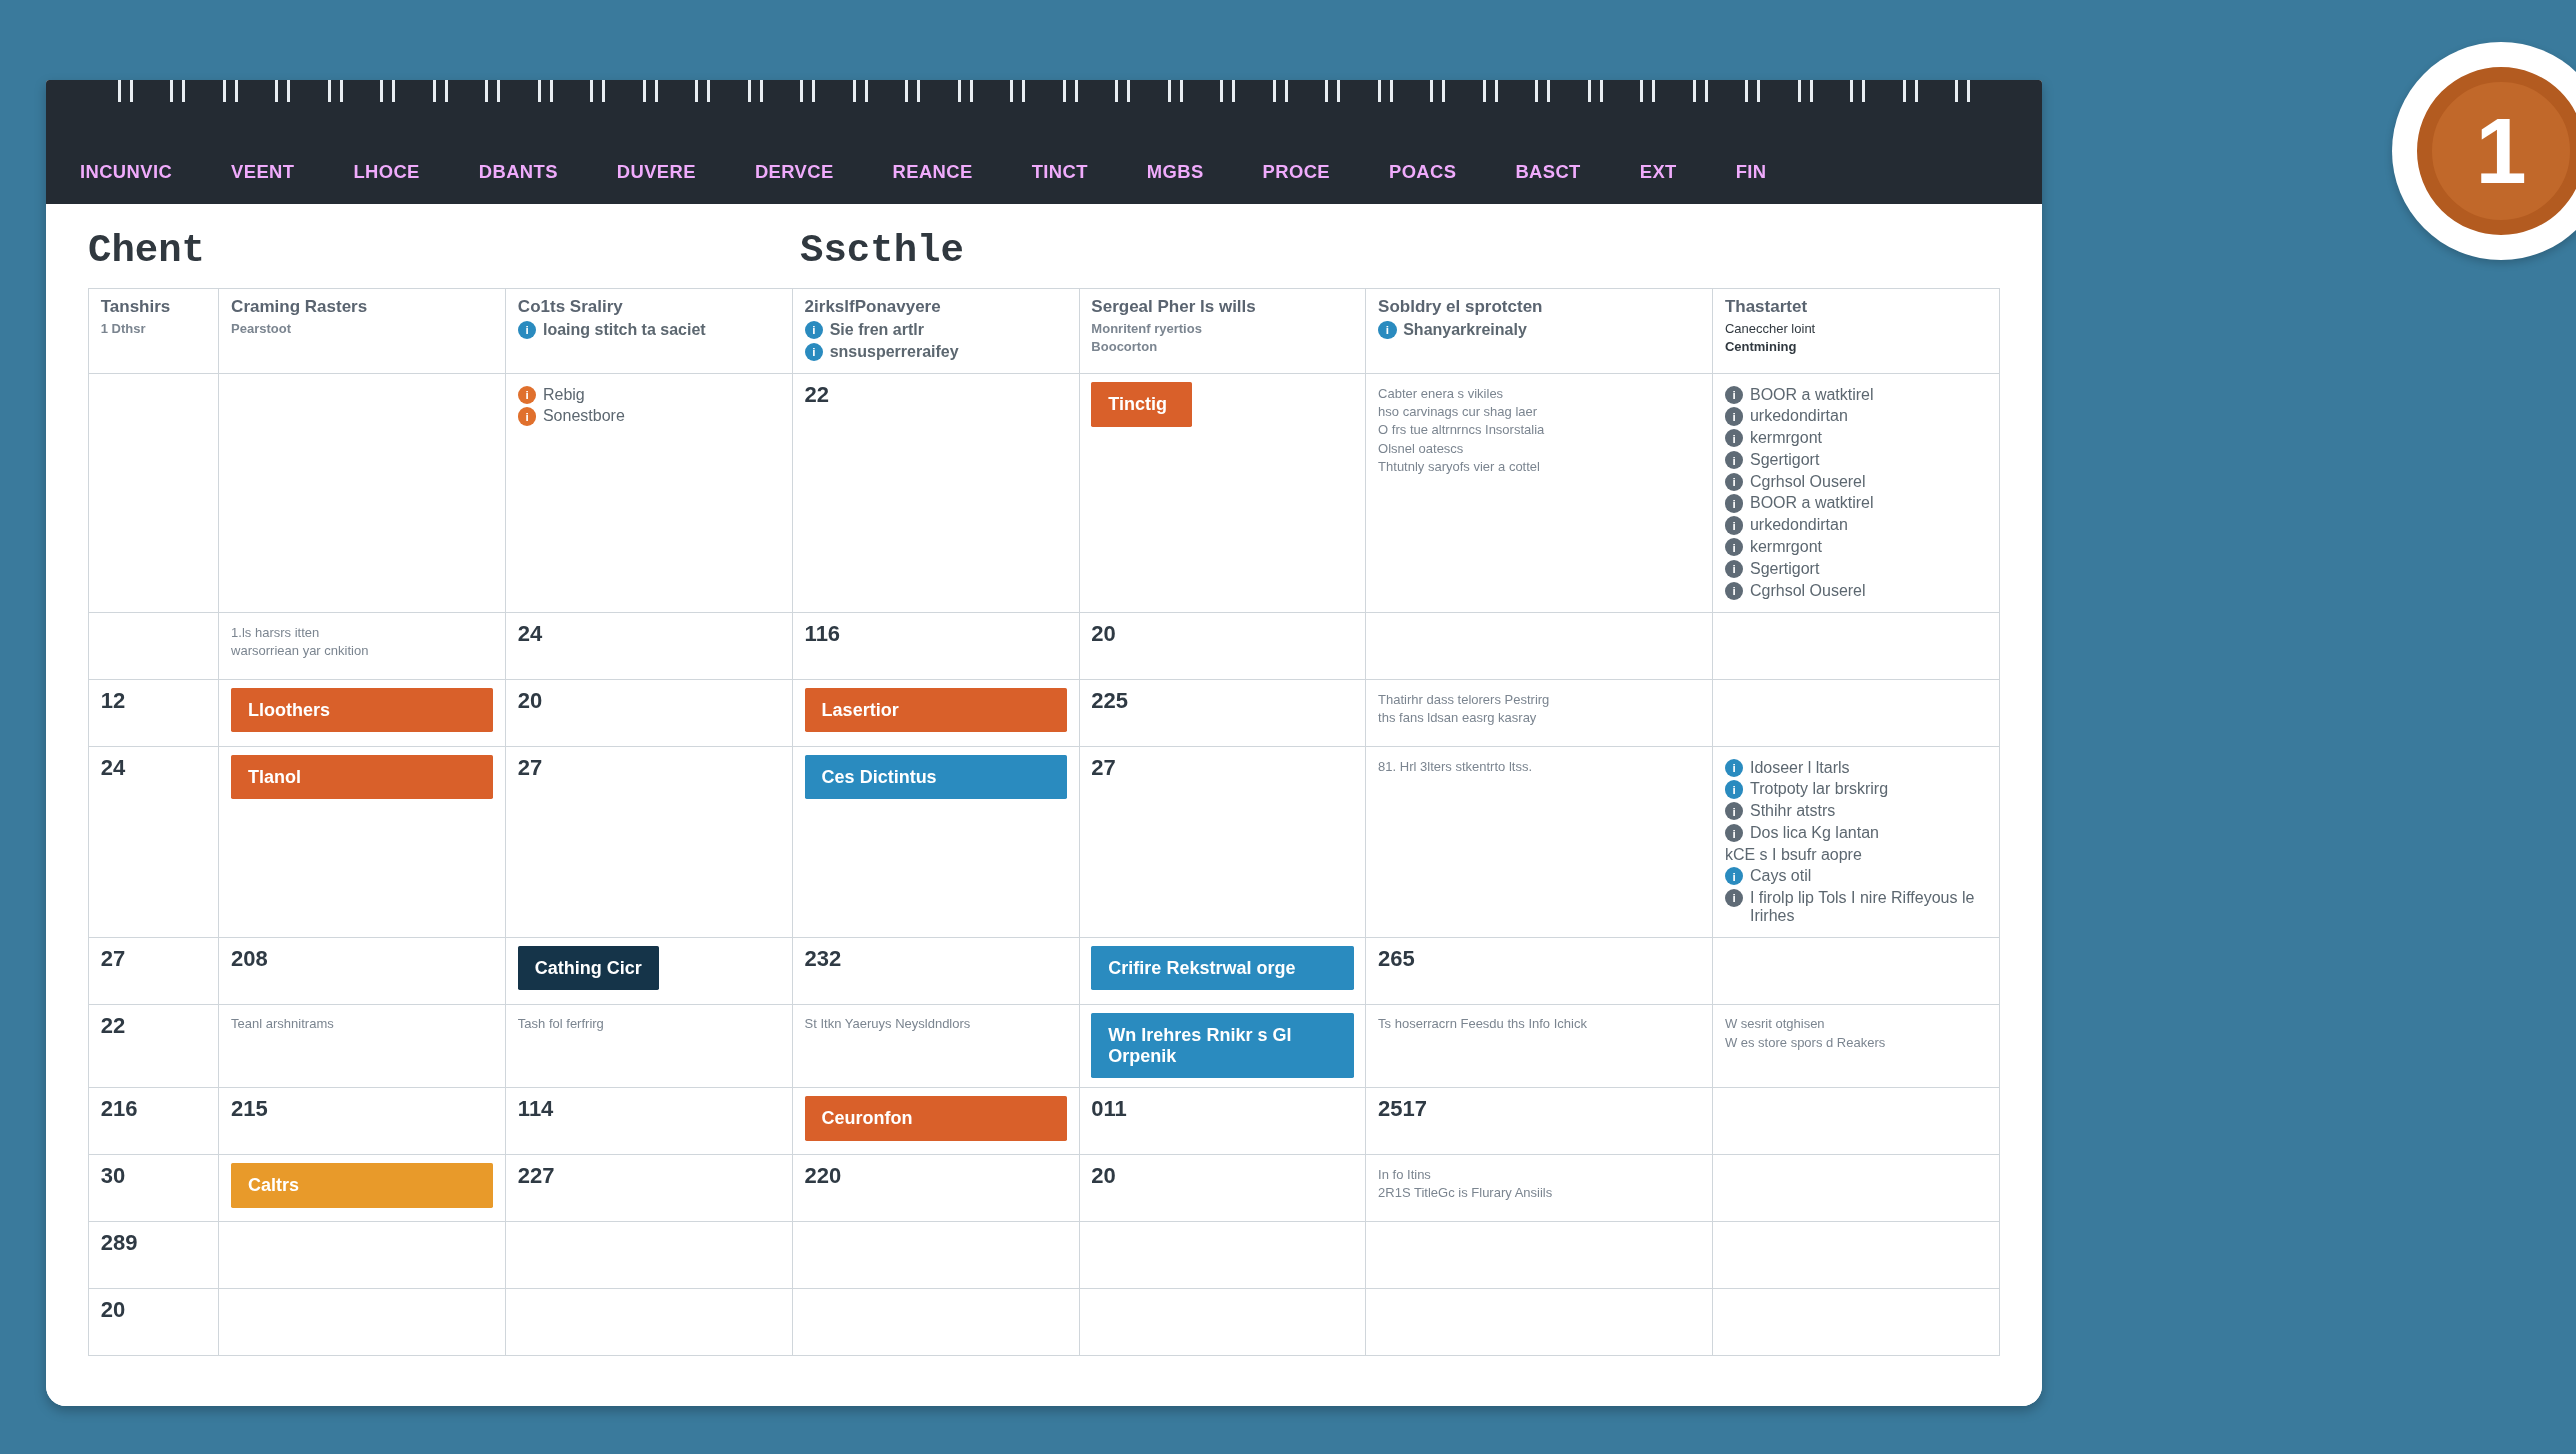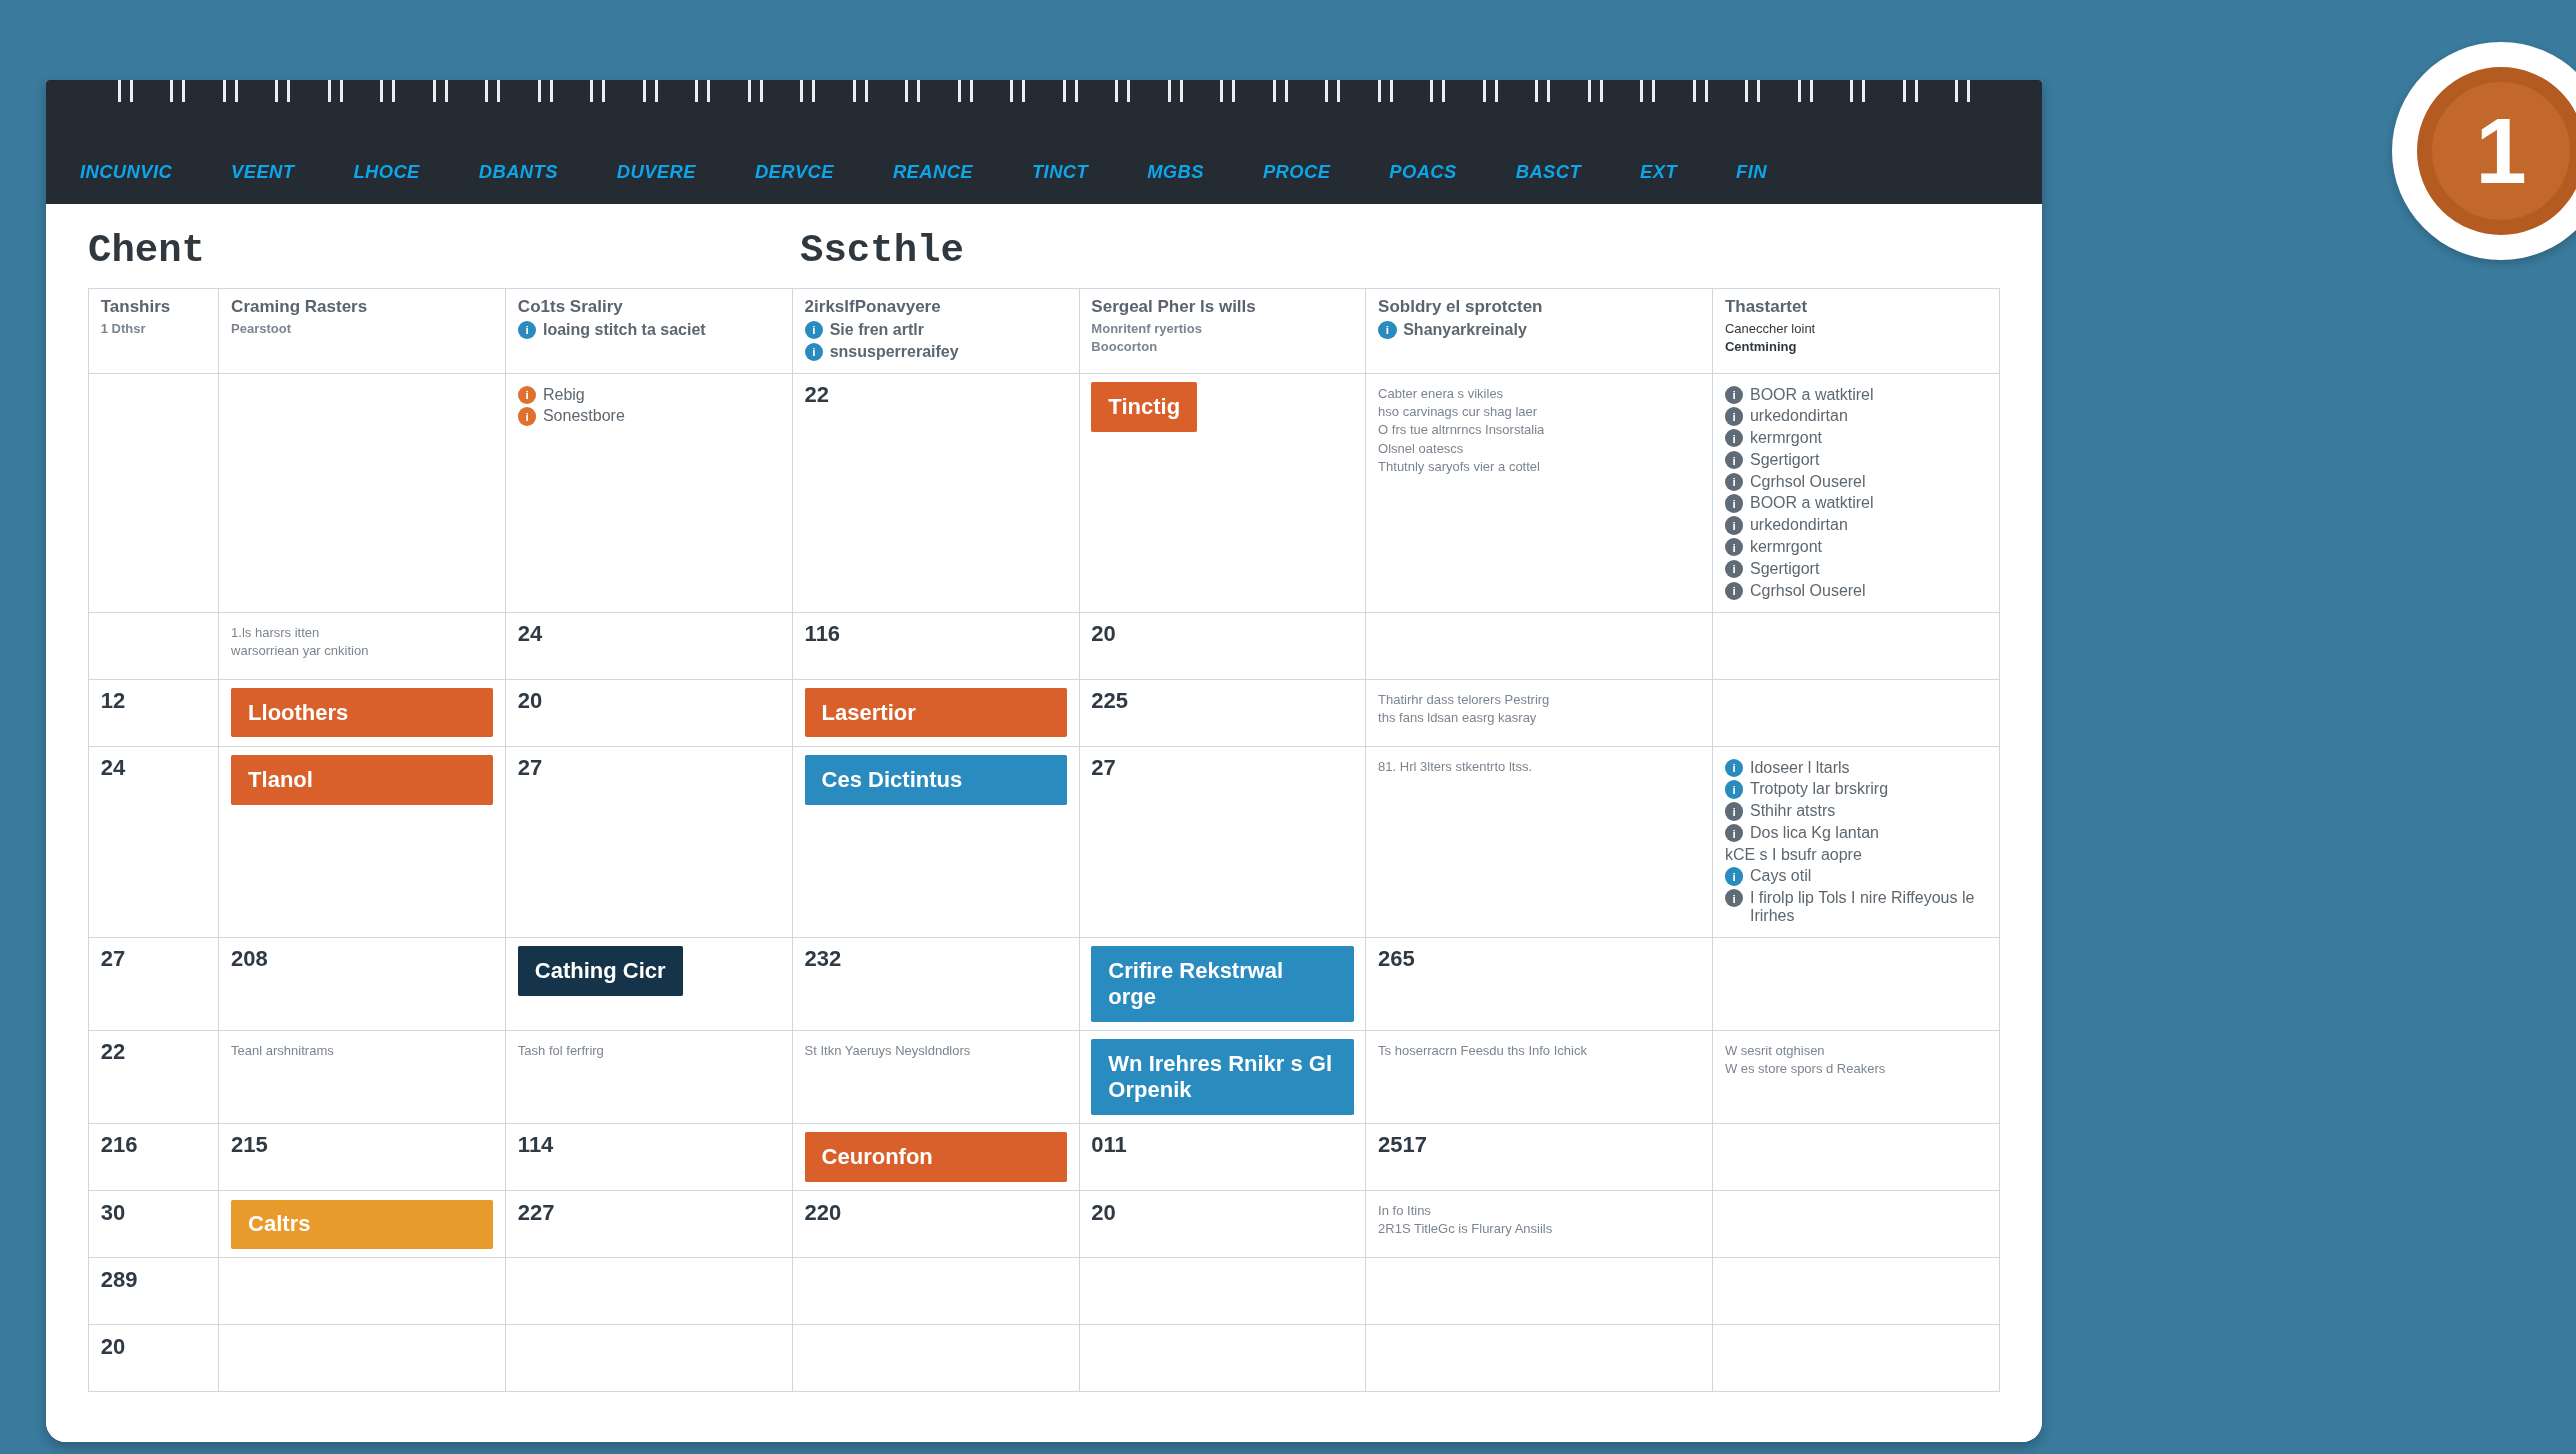--- a/index.html
+++ b/index.html
@@ -72,25 +72,24 @@
   }
 
   
   .menubar {
     height: 65px;
     background: #242b33;
     display: flex;
     align-items: center;
     padding: 0 34px;
     gap: 59px;
-    color: #0ea5e9;
+    color: #f0abfc;
     font-size: 18.4px;
     font-weight: 600;
     letter-spacing: 0.4px;
-    font-style: italic;
   }
   .menubar .item { cursor: pointer; white-space: nowrap; }
 
   
   .card-body {
     padding: 25px 42px 50px 42px;
     background: #fff;
   }
 
   .titles {
@@ -129,21 +128,21 @@
   .sub { color:#7b8590; font-size:13px; display:block; margin-top:3.4px;}
   .num { font-weight:700; color:#2f3a44; font-size:22px; }
 
   
   .ev {
     display:inline-block;
     padding: 11.7px 17px;
     color:#fff;
     font-weight:700;
     border-radius:1.7px;
-    font-size:22px;
+    font-size:18px;
     min-width: 101px;
   }
   .ev.orange { background:#d9602a; }
   .ev.amber  { background:#e89a2a; }
   .ev.blue   { background:#2a8bbf; color:#fff; }
   .ev.dark   { background:#153449; }
   .ev.wide   { display:block; width:100%; }
 
   
   .dot {

